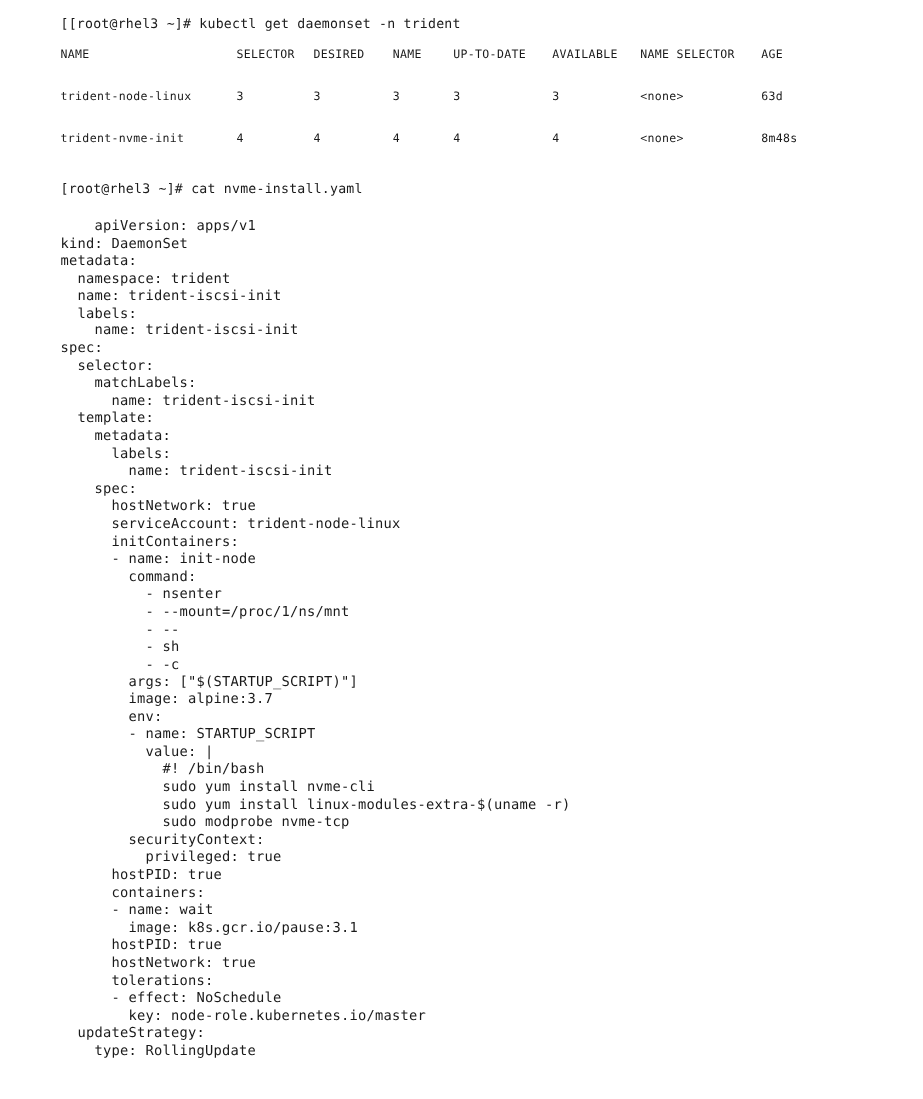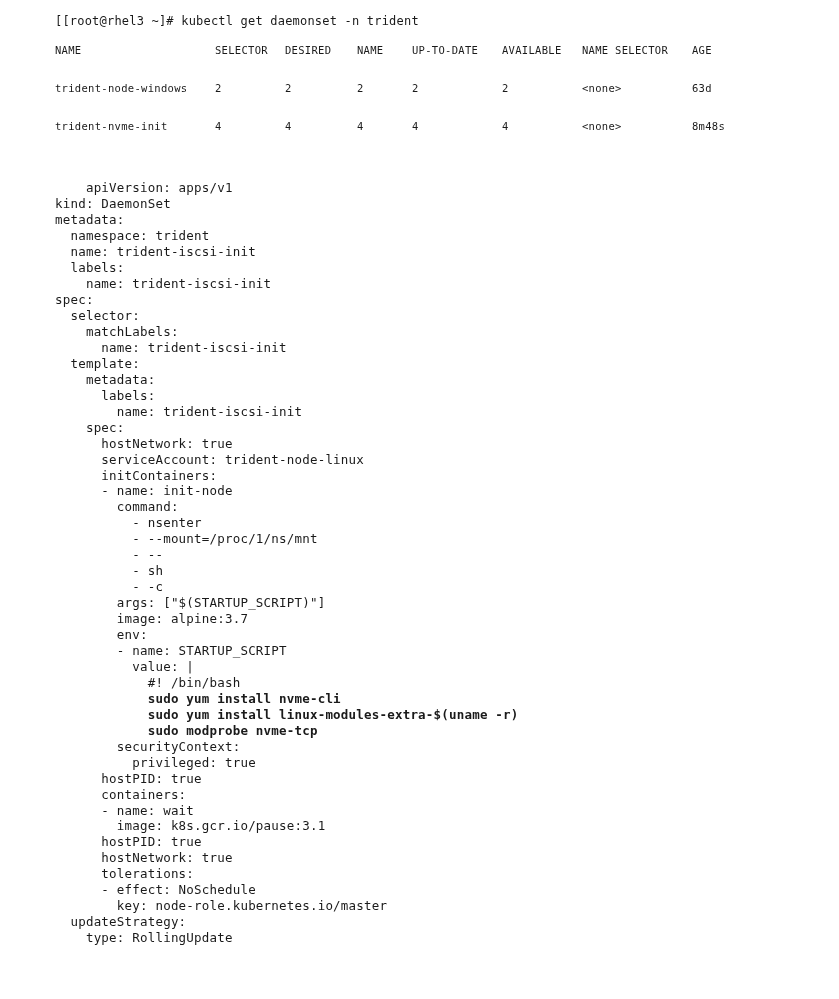--- a/index.html
+++ b/index.html
@@ -54,21 +54,21 @@
 
   
   .yaml {
     font-size: 12.5px;
     line-height: 15.95px;
     white-space: pre;
     letter-spacing: 0.2px;
     margin-top: 2px;
   }
   .yaml .b {
-    font-weight: bold;
+    font-weight: normal;
   }
 </style>
 </head>
 <body>
 
 <div id="terminal">
 
   <div class="cmd-line">[[root@rhel3 ~]# kubectl get daemonset -n trident</div>
 
   <table class="ds-table">
@@ -79,42 +79,43 @@
         <th class="col-cur">DESIRED</th>
         <th class="col-rdy">NAME</th>
         <th class="col-utd">UP-TO-DATE</th>
         <th class="col-avl">AVAILABLE</th>
         <th class="col-nsel">NAME SELECTOR</th>
         <th class="col-age">AGE</th>
       </tr>
     </thead>
     <tbody>
       <tr>
-        <td>trident-node-windows</td>
-        <td>2</td>
-        <td>2</td>
-        <td>2</td>
-        <td>2</td>
-        <td>2</td>
+        <td>trident-node-linux</td>
+        <td>3</td>
+        <td>3</td>
+        <td>3</td>
+        <td>3</td>
+        <td>3</td>
         <td>&lt;none&gt;</td>
         <td>63d</td>
       </tr>
       <tr>
         <td>trident-nvme-init</td>
         <td>4</td>
         <td>4</td>
         <td>4</td>
         <td>4</td>
         <td>4</td>
         <td>&lt;none&gt;</td>
         <td>8m48s</td>
       </tr>
     </tbody>
   </table>
 
+  <div class="cmd-line">[root@rhel3 ~]# cat nvme-install.yaml</div>
 
   <div class="yaml">
     <span id="yaml-top">apiVersion: apps/v1
 kind: DaemonSet
 metadata:
   namespace: trident
   name: trident-iscsi-init
   labels:
     name: trident-iscsi-init
 spec:

